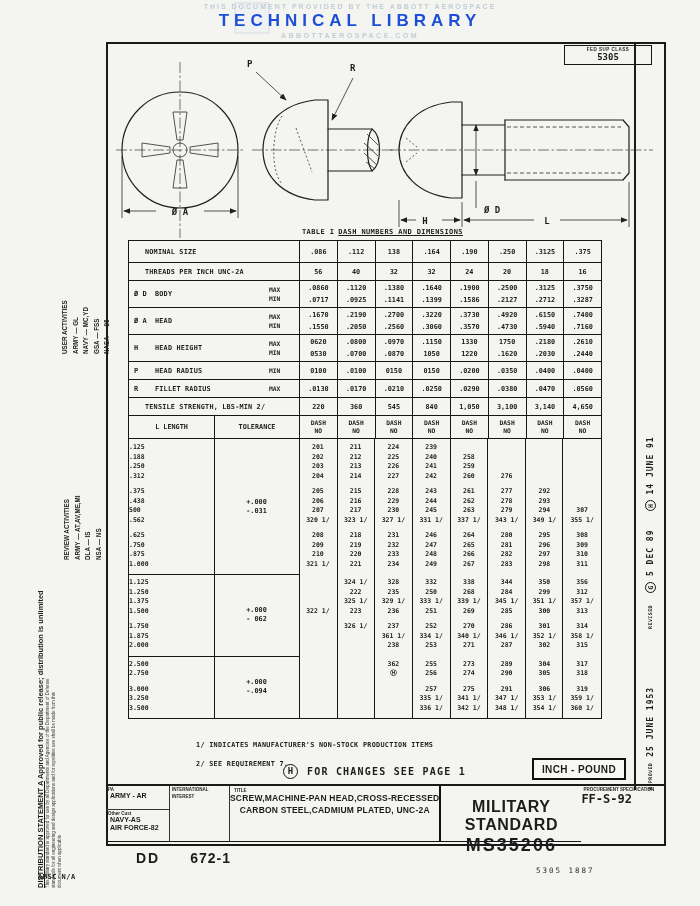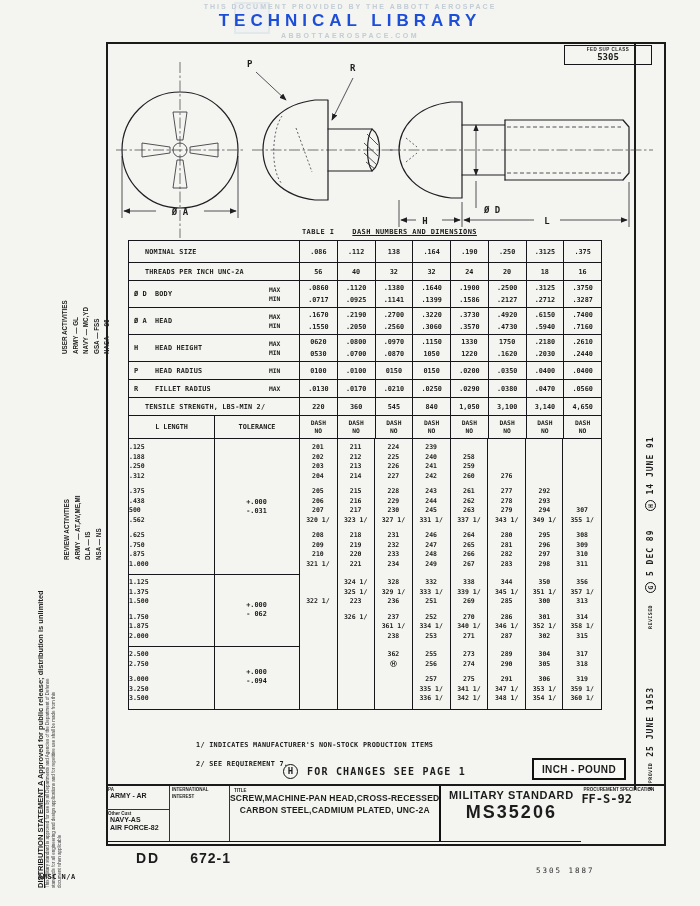--- a/index.html
+++ b/index.html
@@ -43,21 +43,21 @@
   
   .draw{left:110px;top:50px}
   svg .ol{fill:none;stroke:#1f1f24;stroke-width:1.2;stroke-linejoin:round;stroke-linecap:round}
   svg .thin{fill:none;stroke:#2a2a30;stroke-width:.8}
   svg .cl{fill:none;stroke:#3a3a40;stroke-width:.7;stroke-dasharray:11 2.5 2.5 2.5}
   svg .dot{fill:none;stroke:#3a3a40;stroke-width:.8;stroke-dasharray:2 2.2}
   svg .dim{fill:none;stroke:#2a2a30;stroke-width:.8}
   svg text{font-family:"DejaVu Sans Mono",monospace;font-size:9px;font-weight:bold;fill:#1c1c1c}
 
   
-  .caption{left:302px;top:228px;display:flex;gap:18px;font-size:7px;font-weight:bold;letter-spacing:.4px}
+  .caption{left:302px;top:228px;display:flex;gap:4px;font-size:7px;font-weight:bold;letter-spacing:.4px}
   .caption .und{text-decoration:underline}
   .tbl{left:128px;top:240px;width:474px;border:1.5px solid #15151a}
   .srow{display:flex;border-top:1px solid #15151a}
   .srow.first{border-top:none}
   .h1{height:21px}.h2{height:18px}.hd{height:27px}
   .slabel{width:170px;display:flex;align-items:center}
   .ssym{width:26px;padding-left:5px;font-size:7px;font-weight:bold}
   .sname{flex:1;font-size:6.8px;font-weight:bold;letter-spacing:.2px;white-space:nowrap}
   .span-name{padding-left:16px;font-size:6.8px;font-weight:bold;letter-spacing:.2px;white-space:nowrap}
   .slim{width:30px;font-size:6.3px;font-weight:bold}
@@ -103,21 +103,21 @@
   .tb-a1{flex:1}
   .tb-a2{flex:1.35;border-top:1px solid #333}
   .tval{font-size:7px;font-weight:bold;padding-left:4px;line-height:8px;white-space:nowrap}
   .tb-b{width:60px;border-right:1px solid #333}
   .tb-b .tlab{line-height:6px}
   .tb-c{flex:1;position:relative}
   .tb-c .tlab{position:absolute;left:2px;top:1px}
   .ttl{text-align:center;margin-top:7px;font-size:8.5px;font-weight:bold;line-height:11.5px;
        letter-spacing:.2px;white-space:nowrap}
   .tb-d{width:142px;border-left:2px solid #111;text-align:center}
-  .ms-head{font-size:11px;font-weight:bold;letter-spacing:.6px;margin-top:3px}
+  .ms-head{font-size:16px;font-weight:bold;letter-spacing:.6px;margin-top:12px}
   .ms-num{font-size:18px;font-weight:bold;letter-spacing:2px;margin-top:1px}
   .tb-bot{height:20px;display:flex}
   .tb-e{width:126px;border-right:1px solid #333}
   .tb-f{flex:1}
   .cent{text-align:left;font-size:12px;font-weight:bold;font-family:"DejaVu Sans Mono",monospace}
   .tb-g{width:142px;border-left:2px solid #111;display:flex}
   .tb-g .half{flex:1}
   .tb-g .pv{text-align:center;font-size:8px;font-weight:bold}
 
   .ddline{left:136px;top:850px;display:flex;align-items:baseline;gap:30px;
@@ -737,20 +737,32 @@
           <div class="lc">1.125</div>
           <div class="tc"></div>
           <div class="dc"></div>
           <div class="dc">324 1/</div>
           <div class="dc">328</div>
           <div class="dc">332</div>
           <div class="dc">338</div>
           <div class="dc">344</div>
           <div class="dc">350</div>
           <div class="dc">356</div>
+        </div>
+        <div class="lrow">
+          <div class="lc">1.250</div>
+          <div class="tc"></div>
+          <div class="dc"></div>
+          <div class="dc">222</div>
+          <div class="dc">235</div>
+          <div class="dc">250</div>
+          <div class="dc">268</div>
+          <div class="dc">284</div>
+          <div class="dc">299</div>
+          <div class="dc">312</div>
         </div>
         <div class="lrow">
           <div class="lc">1.375</div>
           <div class="tc"></div>
           <div class="dc"></div>
           <div class="dc">325 1/</div>
           <div class="dc">329 1/</div>
           <div class="dc">333 1/</div>
           <div class="dc">339 1/</div>
           <div class="dc">345 1/</div>

